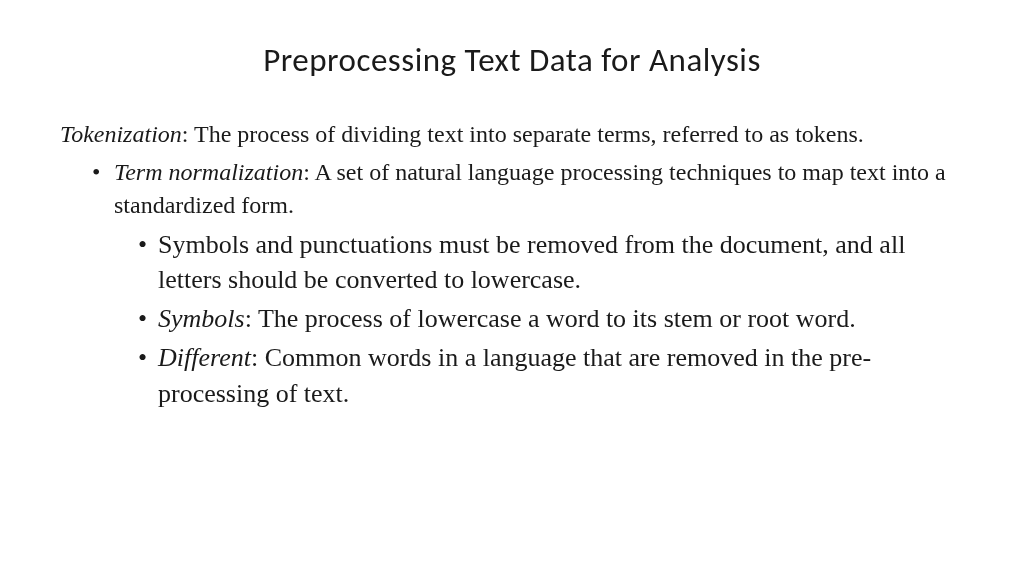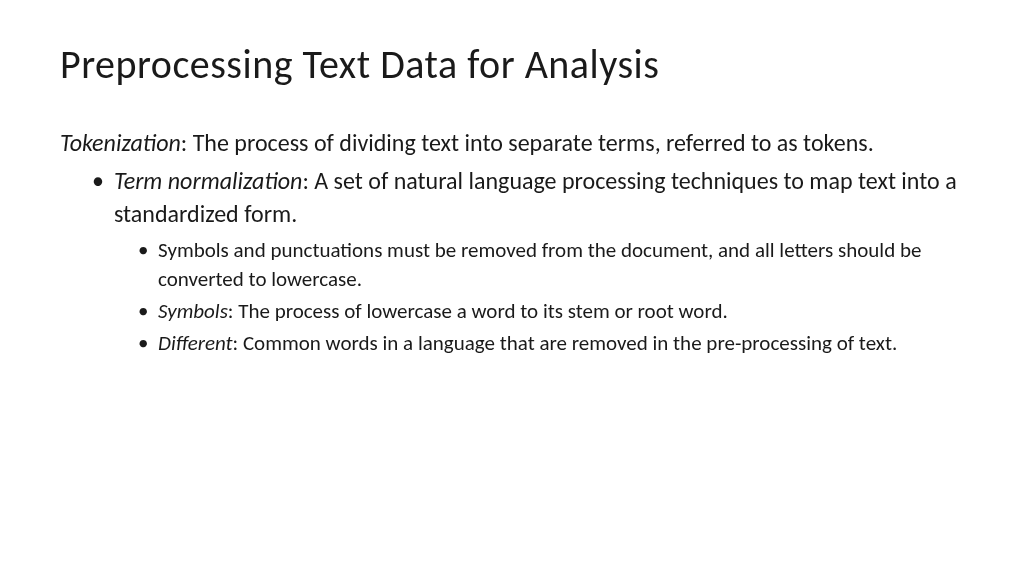--- a/index.html
+++ b/index.html
@@ -10,28 +10,30 @@
     body {
       width: 1024px;
       height: 576px;
       background: #ffffff;
       font-family: Calibri, 'Segoe UI', Arial, sans-serif;
       color: #1a1a1a;
       padding: 40px 60px;
       overflow: hidden;
     }
     .slide-title {
-      font-size: 40px;
+      font-size: 33px;
       font-weight: 400;
+      text-align: center;
       margin-bottom: 38px;
       letter-spacing: 0.5px;
     }
     .content {
       font-size: 24px;
       line-height: 1.35;
+      font-family: Liberation Serif, serif;
     }
     .term-italic {
       font-style: italic;
     }
     .level1 {
       margin-bottom: 6px;
     }
     .level2 {
       margin-left: 32px;
       margin-bottom: 6px;
@@ -42,21 +44,21 @@
       content: "•";
       position: absolute;
       left: 0;
       top: 0;
     }
     .level3 {
       margin-left: 78px;
       margin-bottom: 4px;
       position: relative;
       padding-left: 20px;
-      font-size: 21px;
+      font-size: 26px;
       line-height: 1.35;
     }
     .level3::before {
       content: "•";
       position: absolute;
       left: 0;
       top: 0;
     }
   </style>
 </head>

